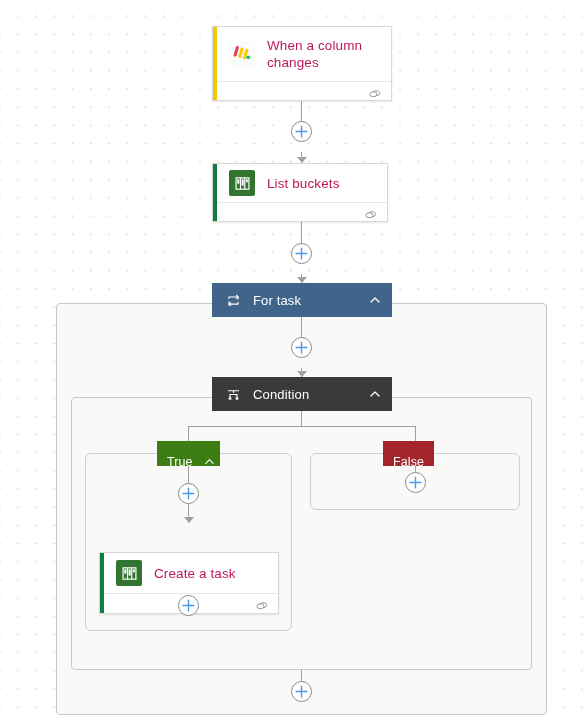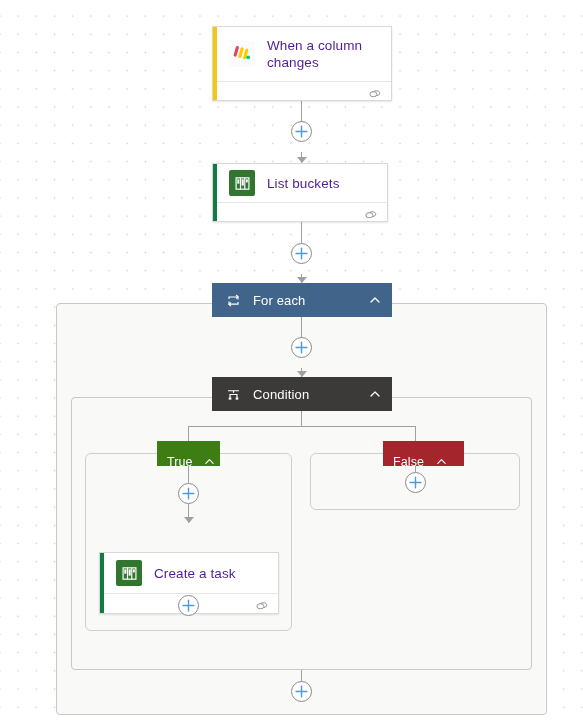--- a/index.html
+++ b/index.html
@@ -90,21 +90,21 @@
   }
   .card-icon{
     width:26px;height:26px;
     flex:0 0 26px;
     border-radius:2px;
     display:flex;align-items:center;justify-content:center;
     margin-right:12px;
   }
   .card-title{
     font-size:13.5px;
-    color:#4c1d95;
+    color:#be185d;
     line-height:17px;
     letter-spacing:.1px;
   }
   .card-foot{
     border-top:1px solid #e6e6e6;
     height:22px;
     display:flex;align-items:center;justify-content:flex-end;
     padding-right:9px;
     margin-left:4px;
   }
@@ -263,21 +263,21 @@
 
   <div class="hdrbar" style="left:212px;top:283px;width:180px;background:#41658a;">
     <div class="hicon">
       <svg width="15" height="15" viewBox="0 0 16 16">
         <path d="M3.2 6.4 V4.2 H12.8 V7.0" fill="none" stroke="#ffffff" stroke-width="1.2"></path>
         <path d="M12.8 9.6 V11.8 H3.2 V9.0" fill="none" stroke="#ffffff" stroke-width="1.2"></path>
         <path d="M11.1 5.6 L12.9 3.9 L11.1 2.4" fill="none" stroke="#ffffff" stroke-width="1.2" stroke-linecap="round" stroke-linejoin="round"></path>
         <path d="M4.9 10.4 L3.1 12.1 L4.9 13.6" fill="none" stroke="#ffffff" stroke-width="1.2" stroke-linecap="round" stroke-linejoin="round"></path>
       </svg>
     </div>
-    <div class="htitle">For each</div>
+    <div class="htitle">For task</div>
     <div class="hchev">
       <svg width="12" height="12" viewBox="0 0 12 12">
         <path d="M2 8 L6 4 L10 8" fill="none" stroke="#ffffff" stroke-width="1.25" stroke-linecap="round" stroke-linejoin="round"></path>
       </svg>
     </div>
   </div>
 
   <div class="plusbtn" style="left:291px;top:337px;">
     <svg width="13" height="13" viewBox="0 0 12 12">
       <path d="M6 1 V11 M1 6 H11" stroke="#4a9ae8" stroke-width="1.3" stroke-linecap="round"></path>
@@ -304,21 +304,21 @@
 
   <div class="branch-label" style="left:157px;top:441px;width:63px;background:#3d7d13;">
     <div class="btxt">True</div>
     <div class="bchev">
       <svg width="11" height="11" viewBox="0 0 12 12">
         <path d="M2 8 L6 4 L10 8" fill="none" stroke="#ffffff" stroke-width="1.25" stroke-linecap="round" stroke-linejoin="round"></path>
       </svg>
     </div>
   </div>
 
-  <div class="branch-label" style="left:383px;top:441px;width:81px;background:#a4262c;">
+  <div class="branch-label" style="left:383px;top:441px;width:51px;background:#a4262c;">
     <div class="btxt">False</div>
     <div class="bchev">
       <svg width="11" height="11" viewBox="0 0 12 12">
         <path d="M2 8 L6 4 L10 8" fill="none" stroke="#ffffff" stroke-width="1.25" stroke-linecap="round" stroke-linejoin="round"></path>
       </svg>
     </div>
   </div>
 
   <div class="plusbtn" style="left:178px;top:483px;">
     <svg width="13" height="13" viewBox="0 0 12 12">

